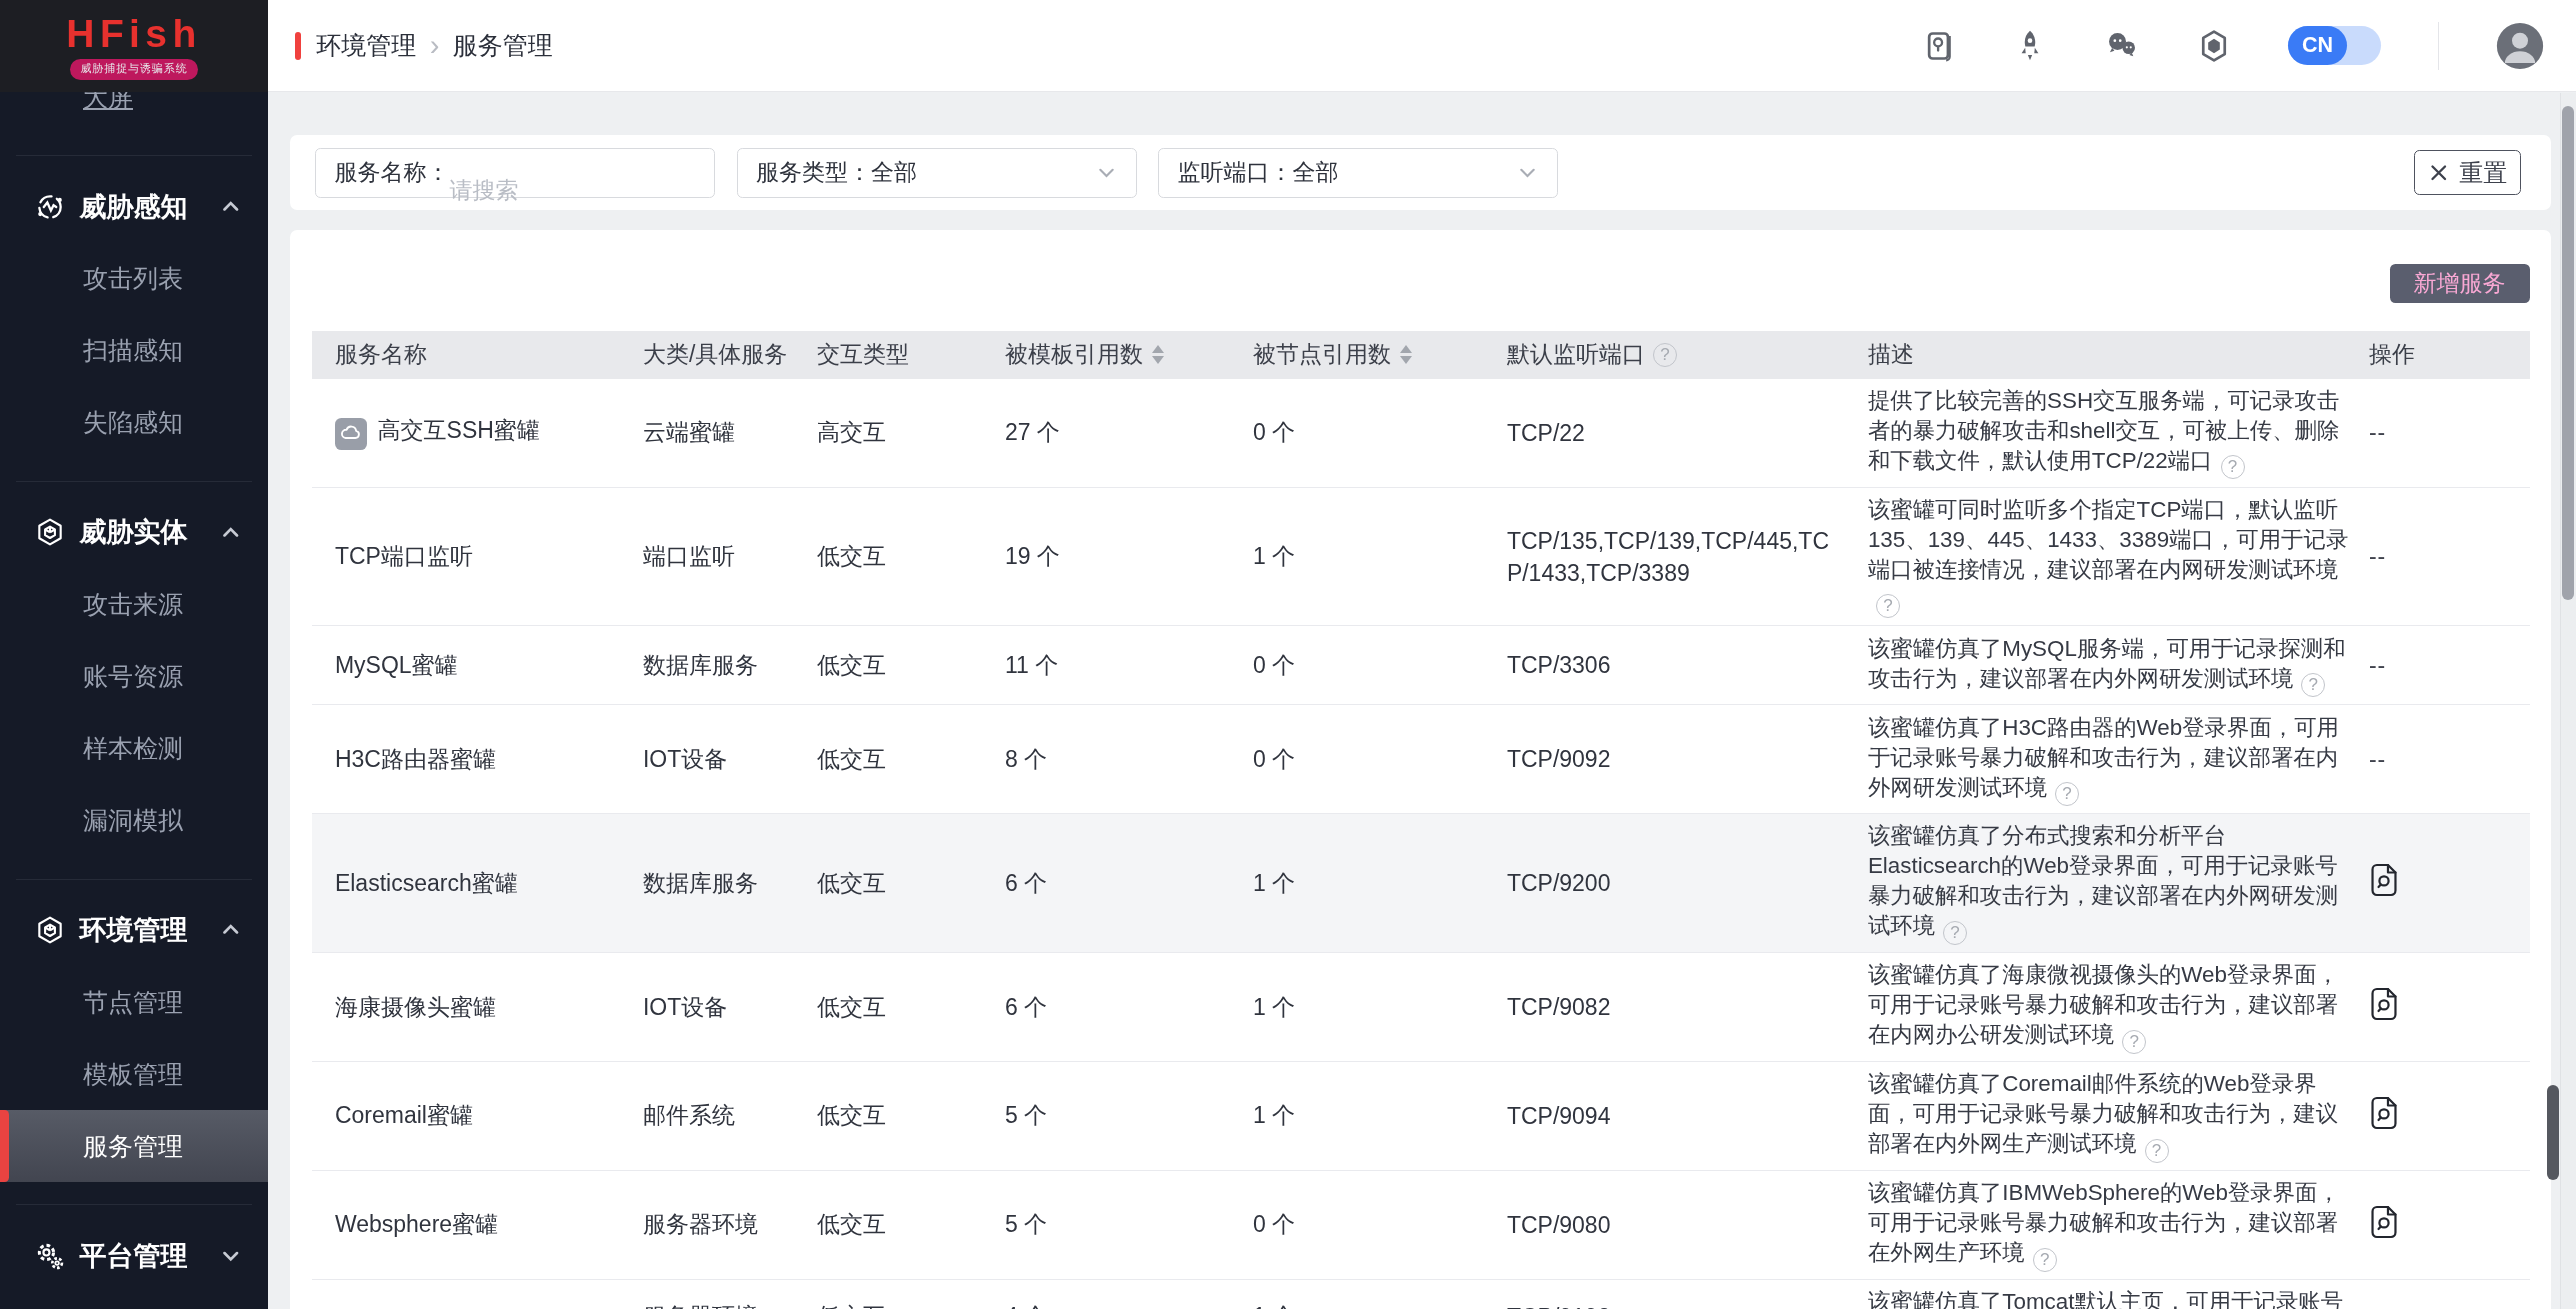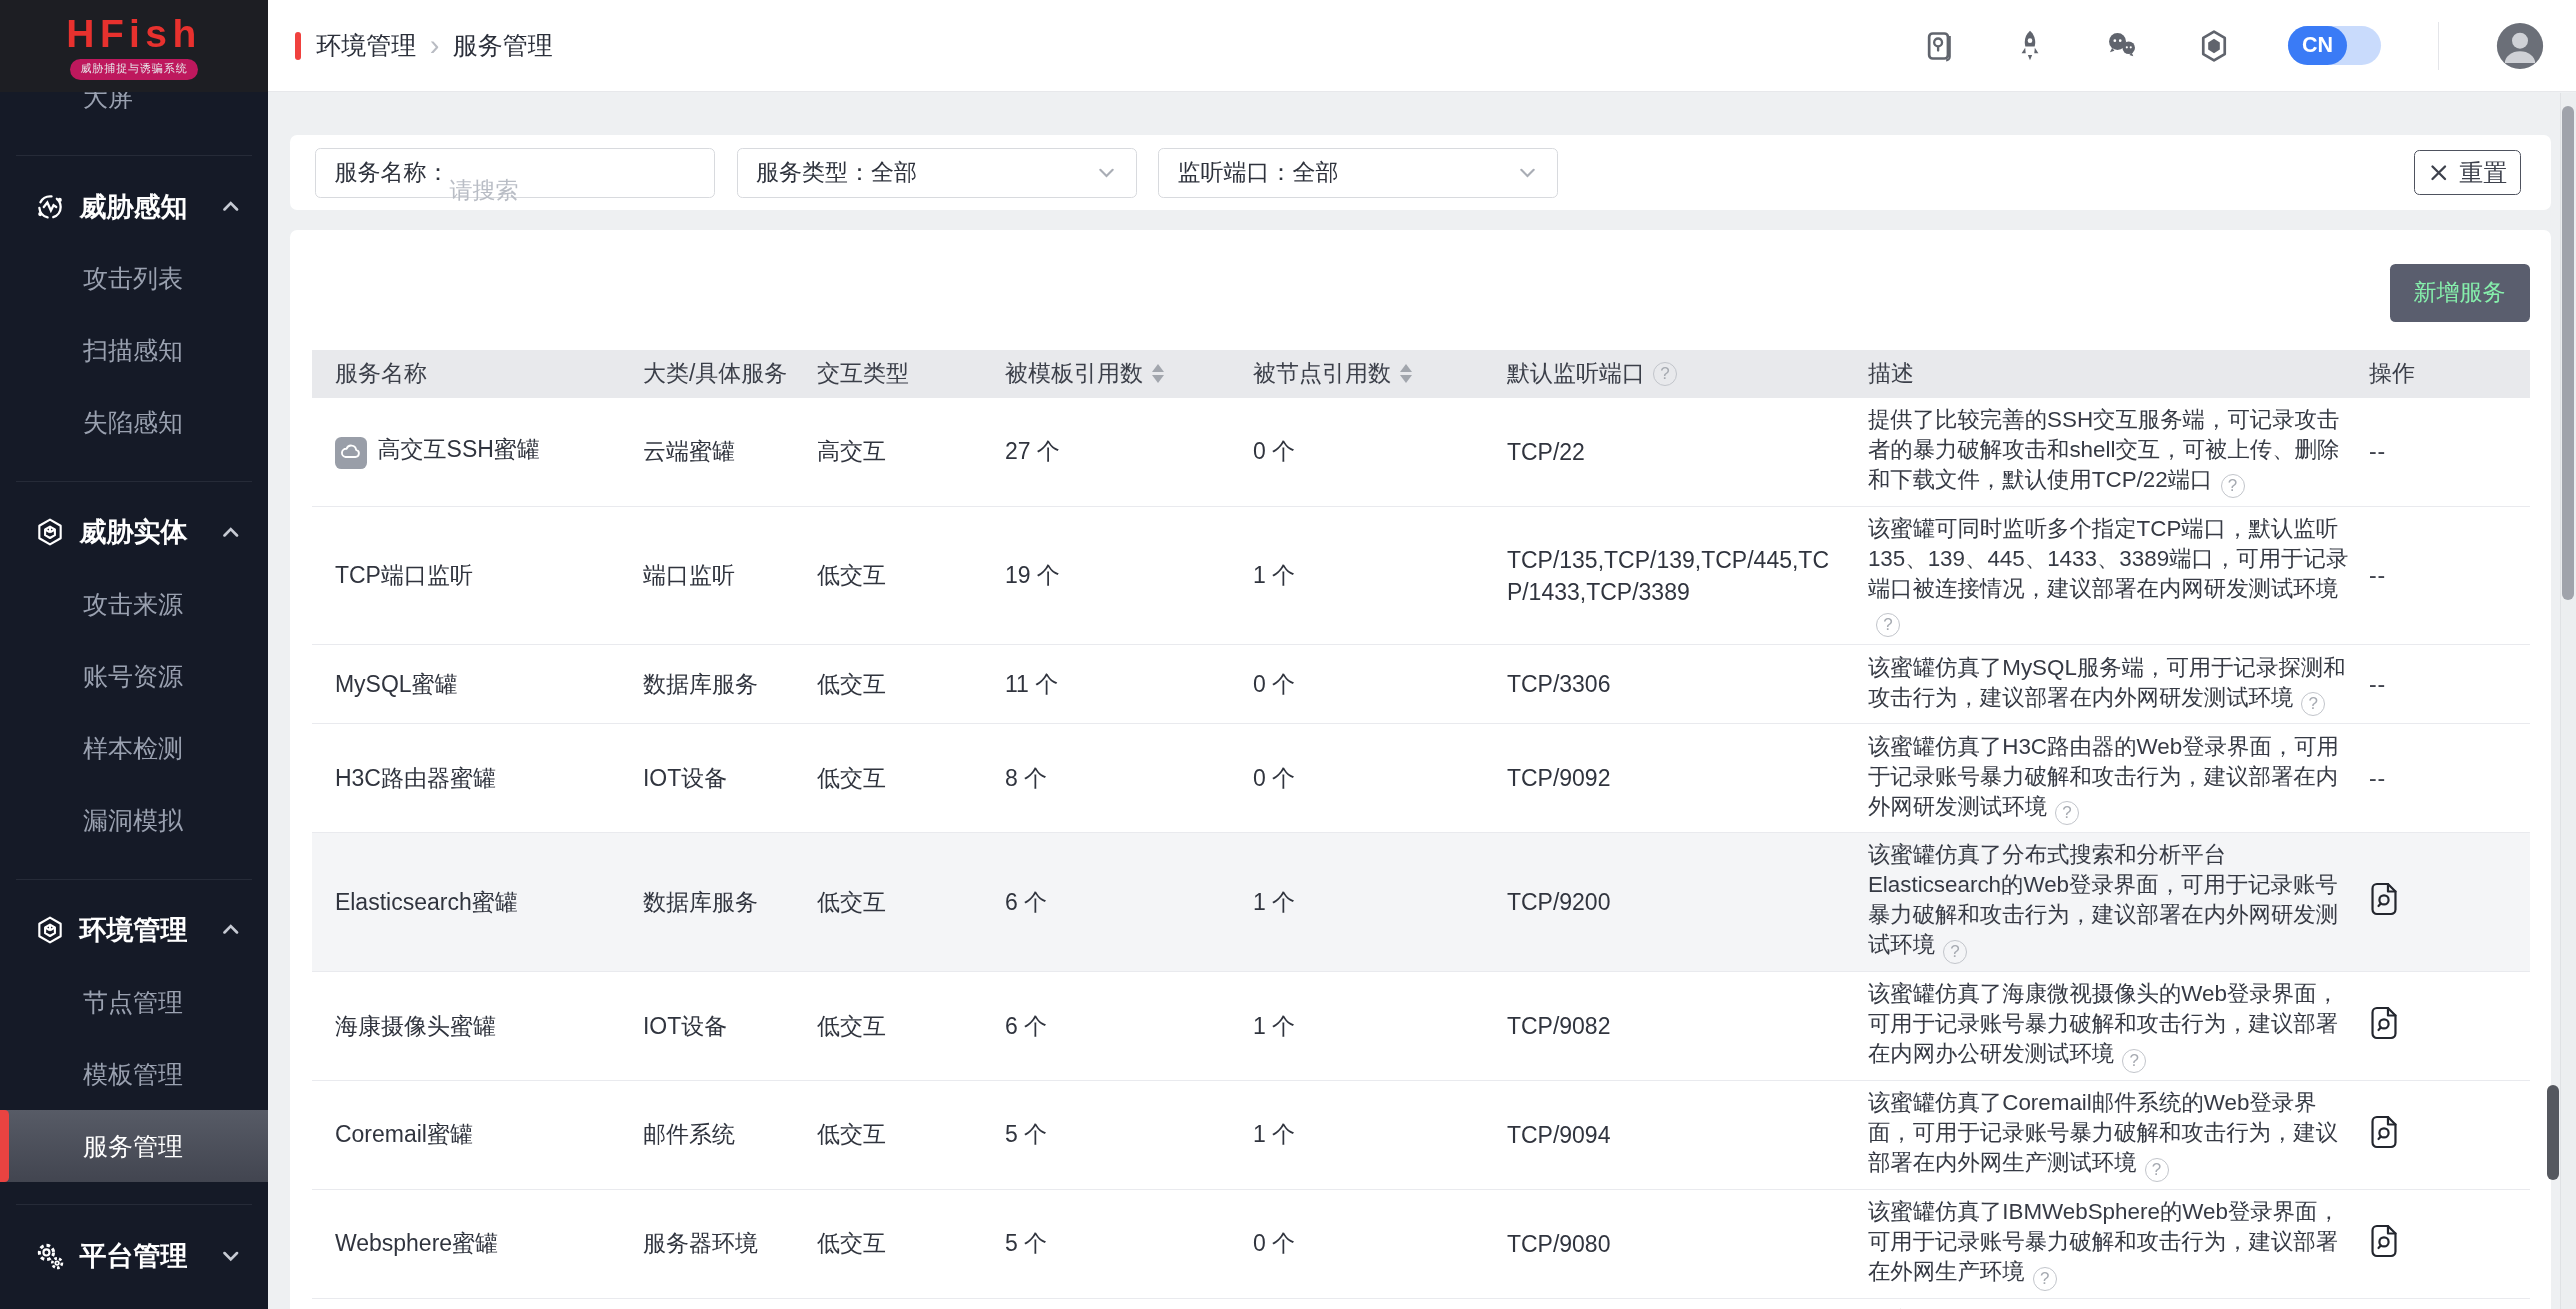--- a/index.html
+++ b/index.html
@@ -7,21 +7,21 @@
   body { position:relative; background:#eef0f2; font-family:"Liberation Sans","DejaVu Sans",sans-serif; color:#30343e; }
 
   
   .sidebar { position:absolute; left:0; top:0; width:268px; height:1309px; background:#151a27; z-index:6; }
   .logo-block { position:absolute; top:0; left:0; width:268px; height:92px; background:#1d1e23; z-index:3;
                 display:flex; flex-direction:column; align-items:center; justify-content:center; gap:2.7px;text-align:right; }
   .logo-text { color:#e8312e; font-size:39px; font-weight:bold; letter-spacing:5.4px; }
   .logo-sub { background:#be185d; color:#e6e7ea; font-size:11px; padding:1.8px 10.7px 3.6px; border-radius:14.3px; letter-spacing:0.9px;font-family:Liberation Mono, monospace; }
   .side-nav { position:absolute; top:92px; left:0; right:0; bottom:0; overflow:hidden; }
   .side-item { height:72px; display:flex; align-items:center; padding-left:83px; color:#9aa1b0; font-size:25px; cursor:pointer; position:relative; }
-  .side-item.first { margin-top:-31px; }
+  .side-item.first { margin-top:-31px;text-decoration:underline; }
   .side-header { height:72px; display:flex; align-items:center; padding:0 27px 0 34px; color:#ffffff; font-size:27px; font-weight:bold; gap:13.4px; }
   .side-header .chev { margin-left:auto; display:flex; }
   .side-divider { border-top:0.9px solid #262b38; margin:22.4px 16px 14.3px; }
   .side-item.active { background:linear-gradient(180deg,#575b66,#424550); color:#ffffff; }
   .side-item.active::before { content:""; position:absolute; left:0; top:0; bottom:0; width:9px; background:#e94341; border-radius:0 4.5px 4.5px 0; }
   .sicon { display:flex; }
 
   
   .topbar { position:absolute; left:268px; top:0; right:0; height:92px; background:#ffffff; border-bottom:0.9px solid #e7e8eb;
             display:flex; align-items:center; padding:0 32px 0 27px; z-index:5; }
@@ -41,22 +41,22 @@
                  display:flex; align-items:center; padding:0 30px 0 25px; gap:21.5px; }
   .f-input { width:400px; height:50px; border:0.9px solid #d8dade; border-radius:5.4px; background:#fff;
              display:flex; align-items:center; padding:0 18px; font-size:23px; color:#2e323c; cursor:text; }
   .f-select { cursor:pointer; }
   .f-input .ph { color:#b9bdc5;margin-top:36px; }
   .f-input .chev-down { margin-left:auto; display:flex; }
   .reset-btn { margin-left:auto; width:107px; height:45px; border:1.8px solid #4e525e; border-radius:5.4px; background:#fff;
                display:flex; align-items:center; justify-content:center; gap:9.8px; font-size:24px; color:#3d414c; cursor:pointer; }
 
   .table-card { margin:19.7px 25px 0 22.4px; background:#fff; border-radius:7.2px; padding:34px 21.5px 0; height:1172px; }
-  .add-btn { display:flex; align-items:center; justify-content:center; margin-left:auto; width:140px; height:58px;
-             background:#5a5e6e; color:#86efac; font-size:23px; border:none; border-radius:5.4px; cursor:pointer; }
+  .add-btn { display:flex; align-items:center; justify-content:center; margin-left:auto; width:140px; height:39px;
+             background:#5a5e6e; color:#f9a8d4; font-size:23px; border:none; border-radius:5.4px; cursor:pointer; }
 
   table { width:100%; border-collapse:collapse; table-layout:fixed; margin-top:28px; font-size:23px; }
   col.c1{width:331px} col.c2{width:174px} col.c3{width:188px} col.c4{width:248px} col.c5{width:254px} col.c6{width:361px} col.c7{width:501px}
   thead th { background:#e8e9ec; height:48px; font-weight:normal; text-align:left; color:#3b3f49; padding:0 18px 0 0; }
   th.first, td.first { padding-left:23px; }
   td { border-bottom:0.9px solid #e9eaee; vertical-align:middle; padding:7.2px 18px 7.2px 0; color:#30343e; }
   tr.row-hl td { background:#f4f5f7; }
   .th-flex { display:flex; align-items:center; }
   .sorter { display:inline-flex; flex-direction:column; gap:3.6px; margin-left:9px; cursor:pointer; }
   .tri-up { width:0; height:0; border-left:6.3px solid transparent; border-right:6.3px solid transparent; border-bottom:8px solid #a2a6ad; }

